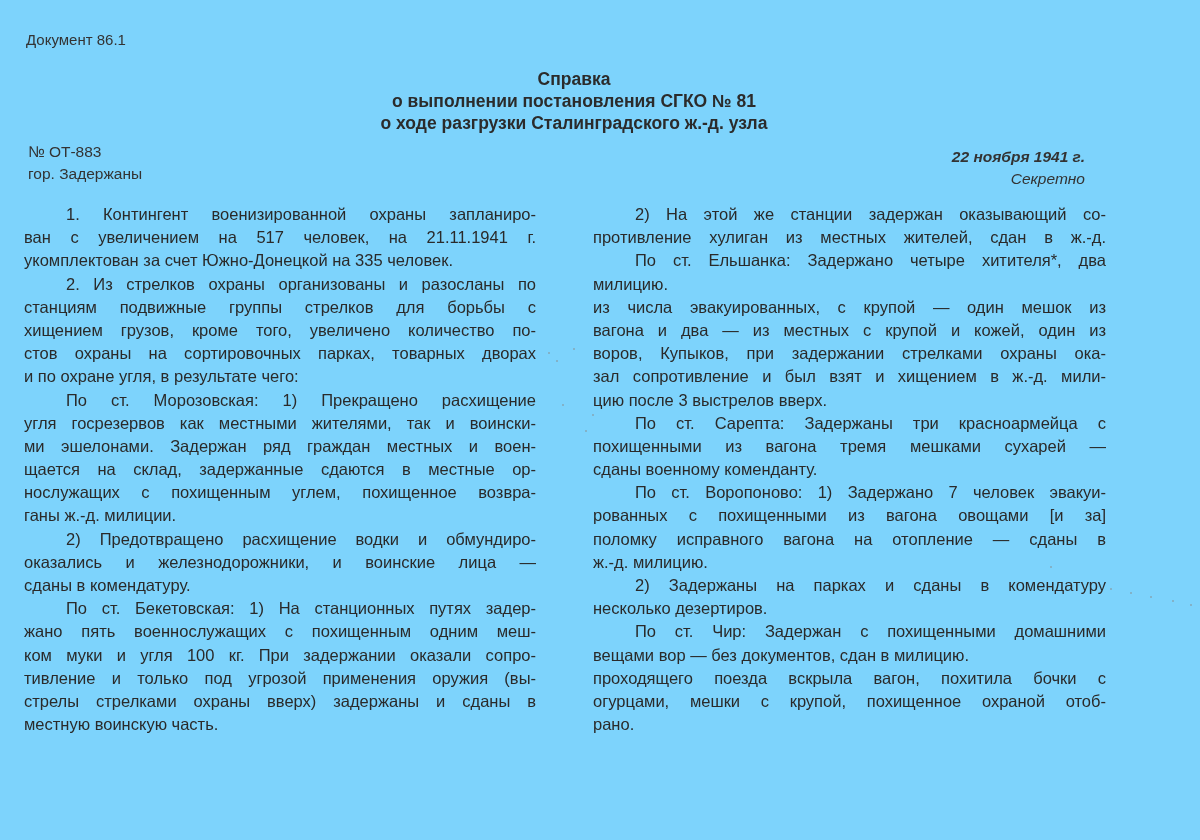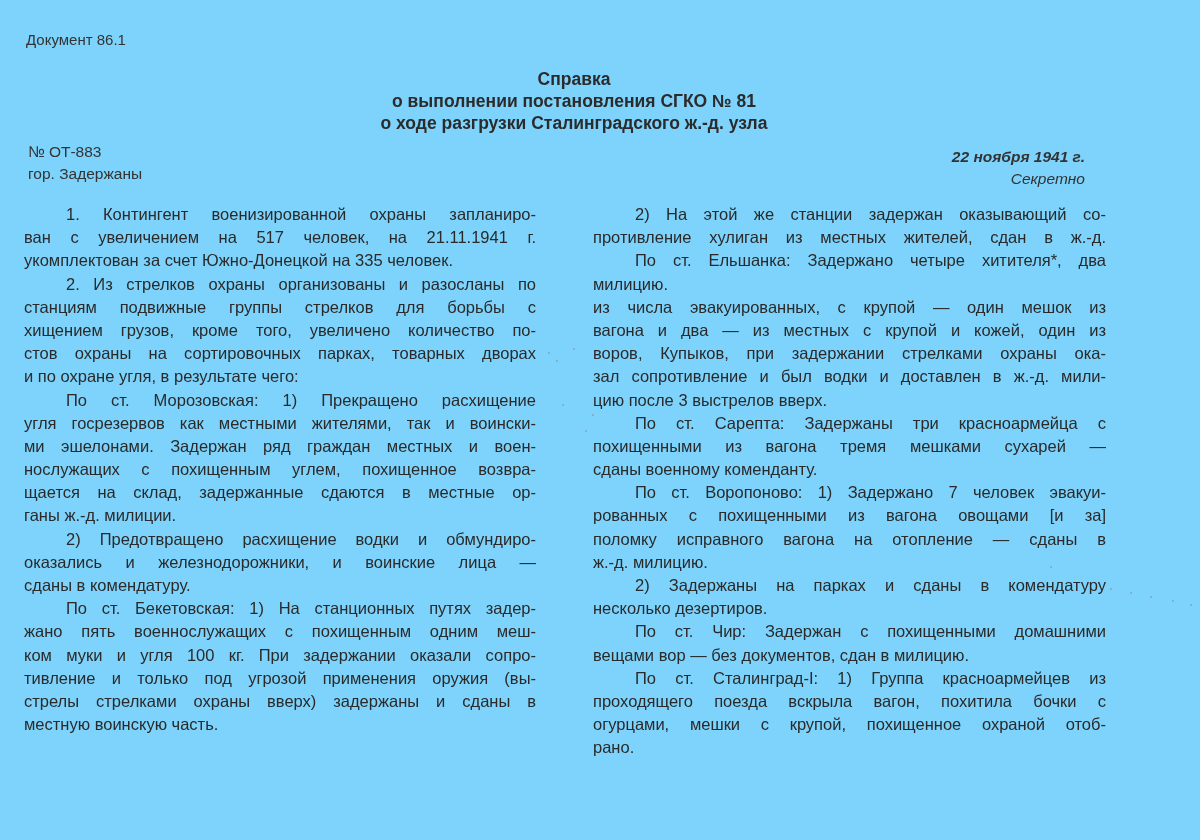--- a/index.html
+++ b/index.html
@@ -121,55 +121,54 @@
       <span class="line">ван с увеличением на 517 человек, на 21.11.1941 г.</span>
       <span class="line last">укомплектован за счет Южно-Донецкой на 335 человек.</span>
       <span class="line indent">2. Из стрелков охраны организованы и разосланы по</span>
       <span class="line">станциям подвижные группы стрелков для борьбы с</span>
       <span class="line">хищением грузов, кроме того, увеличено количество по-</span>
       <span class="line">стов охраны на сортировочных парках, товарных дворах</span>
       <span class="line last">и по охране угля, в результате чего:</span>
       <span class="line indent">По ст. Морозовская: 1) Прекращено расхищение</span>
       <span class="line">угля госрезервов как местными жителями, так и воински-</span>
       <span class="line">ми эшелонами. Задержан ряд граждан местных и воен-</span>
+      <span class="line">щается на склад, задержанные сдаются в местные ор-</span>
       <span class="line">нослужащих с похищенным углем, похищенное возвра-</span>
-      <span class="line">щается на склад, задержанные сдаются в местные ор-</span>
       <span class="line last">ганы ж.-д. милиции.</span>
       <span class="line indent">2) Предотвращено расхищение водки и обмундиро-</span>
       <span class="line">оказались и железнодорожники, и воинские лица —</span>
       <span class="line last">сданы в комендатуру.</span>
       <span class="line indent">По ст. Бекетовская: 1) На станционных путях задер-</span>
       <span class="line">жано пять военнослужащих с похищенным одним меш-</span>
       <span class="line">ком муки и угля 100 кг. При задержании оказали сопро-</span>
       <span class="line">тивление и только под угрозой применения оружия (вы-</span>
       <span class="line">стрелы стрелками охраны вверх) задержаны и сданы в</span>
       <span class="line last">местную воинскую часть.</span>
     </div>
   <div class="col col-right" id="col-right">
       <span class="line indent">2) На этой же станции задержан оказывающий со-</span>
       <span class="line">противление хулиган из местных жителей, сдан в ж.-д.</span>
       <span class="line indent">По ст. Ельшанка: Задержано четыре хитителя*, два</span>
       <span class="line last">милицию.</span>
       <span class="line">из числа эвакуированных, с крупой — один мешок из</span>
       <span class="line">вагона и два — из местных с крупой и кожей, один из</span>
       <span class="line">воров, Купыков, при задержании стрелками охраны ока-</span>
-      <span class="line">зал сопротивление и был водки и доставлен в ж.-д. мили-</span>
+      <span class="line">зал сопротивление и был взят и хищением в ж.-д. мили-</span>
       <span class="line last">цию после 3 выстрелов вверх.</span>
       <span class="line indent">По ст. Сарепта: Задержаны три красноармейца с</span>
       <span class="line">похищенными из вагона тремя мешками сухарей —</span>
       <span class="line last">сданы военному коменданту.</span>
       <span class="line indent">По ст. Воропоново: 1) Задержано 7 человек эвакуи-</span>
       <span class="line">рованных с похищенными из вагона овощами [и за]</span>
       <span class="line">поломку исправного вагона на отопление — сданы в</span>
       <span class="line last">ж.-д. милицию.</span>
       <span class="line indent">2) Задержаны на парках и сданы в комендатуру</span>
       <span class="line last">несколько дезертиров.</span>
       <span class="line indent">По ст. Чир: Задержан с похищенными домашними</span>
       <span class="line last">вещами вор — без документов, сдан в милицию.</span>
-      <span class="line indent">По ст. Сталинград-I: 1) Группа красноармейцев из</span>
       <span class="line">проходящего поезда вскрыла вагон, похитила бочки с</span>
       <span class="line">огурцами, мешки с крупой, похищенное охраной отоб-</span>
       <span class="line last">рано.</span>
     </div>
 
   <div>
     <span class="speck" style="left:548px;top:352px"></span>
     <span class="speck" style="left:556px;top:360px"></span>
     <span class="speck" style="left:562px;top:404px"></span>
     <span class="speck" style="left:573px;top:348px"></span>

